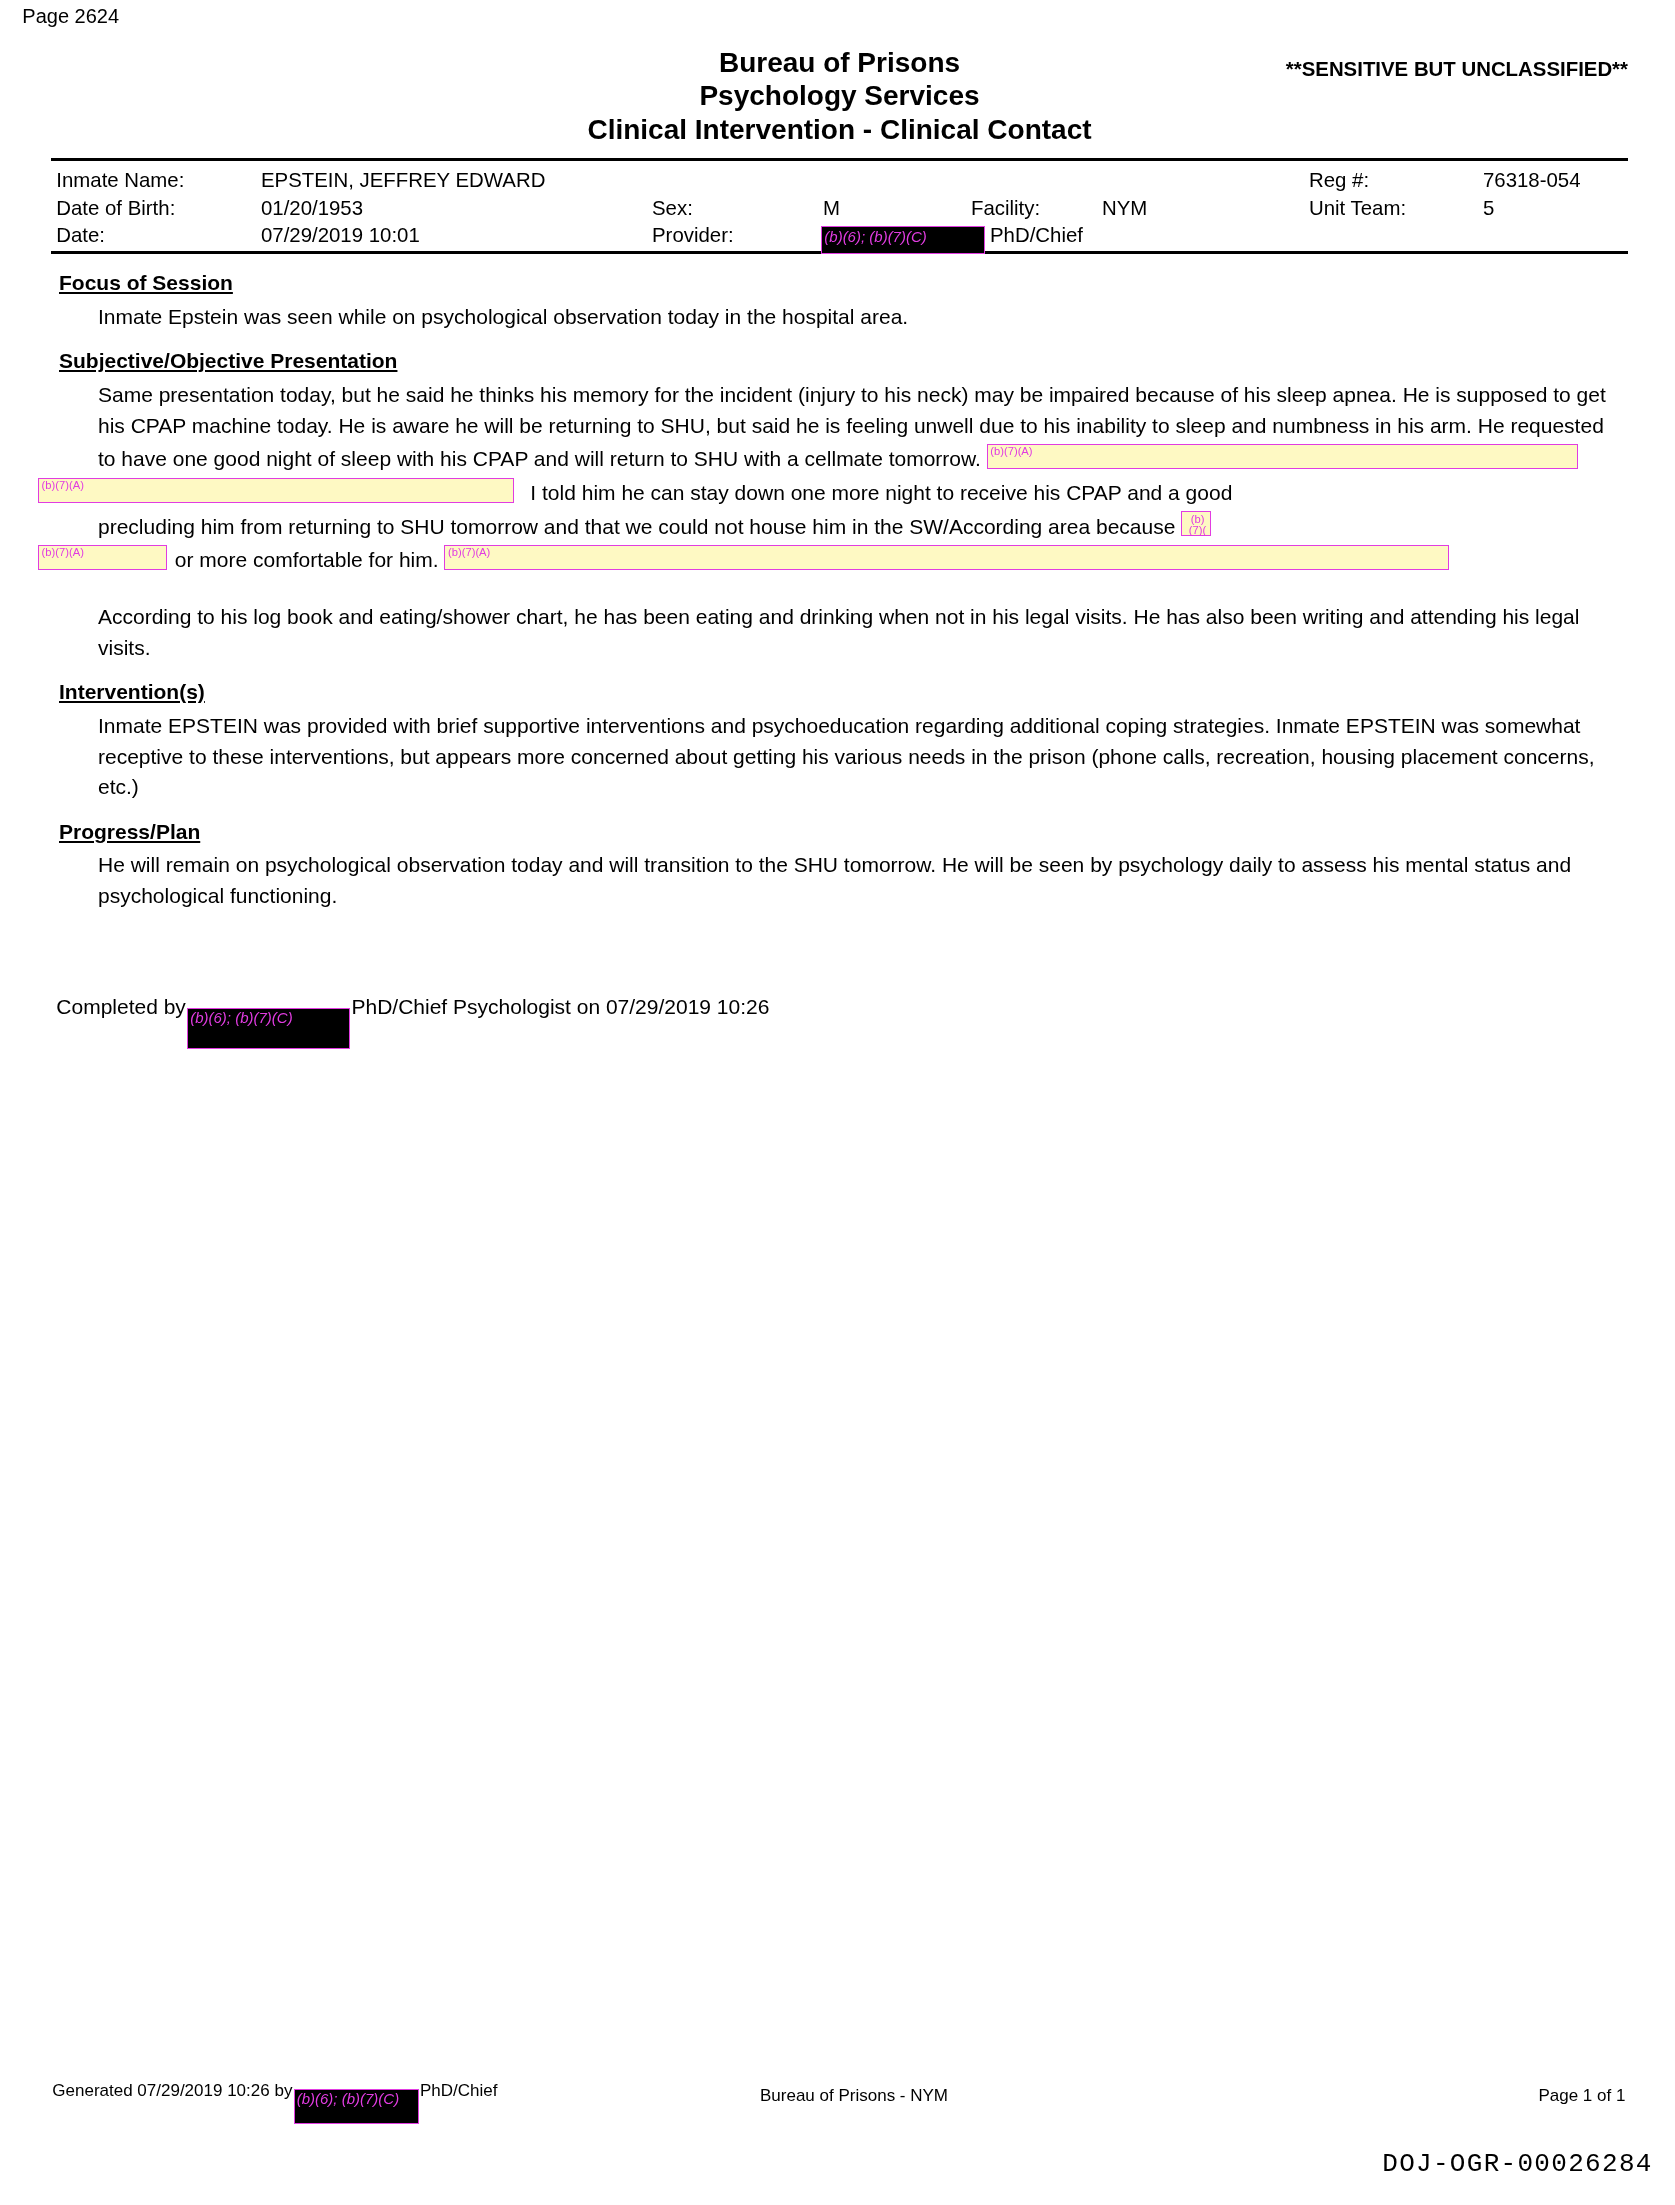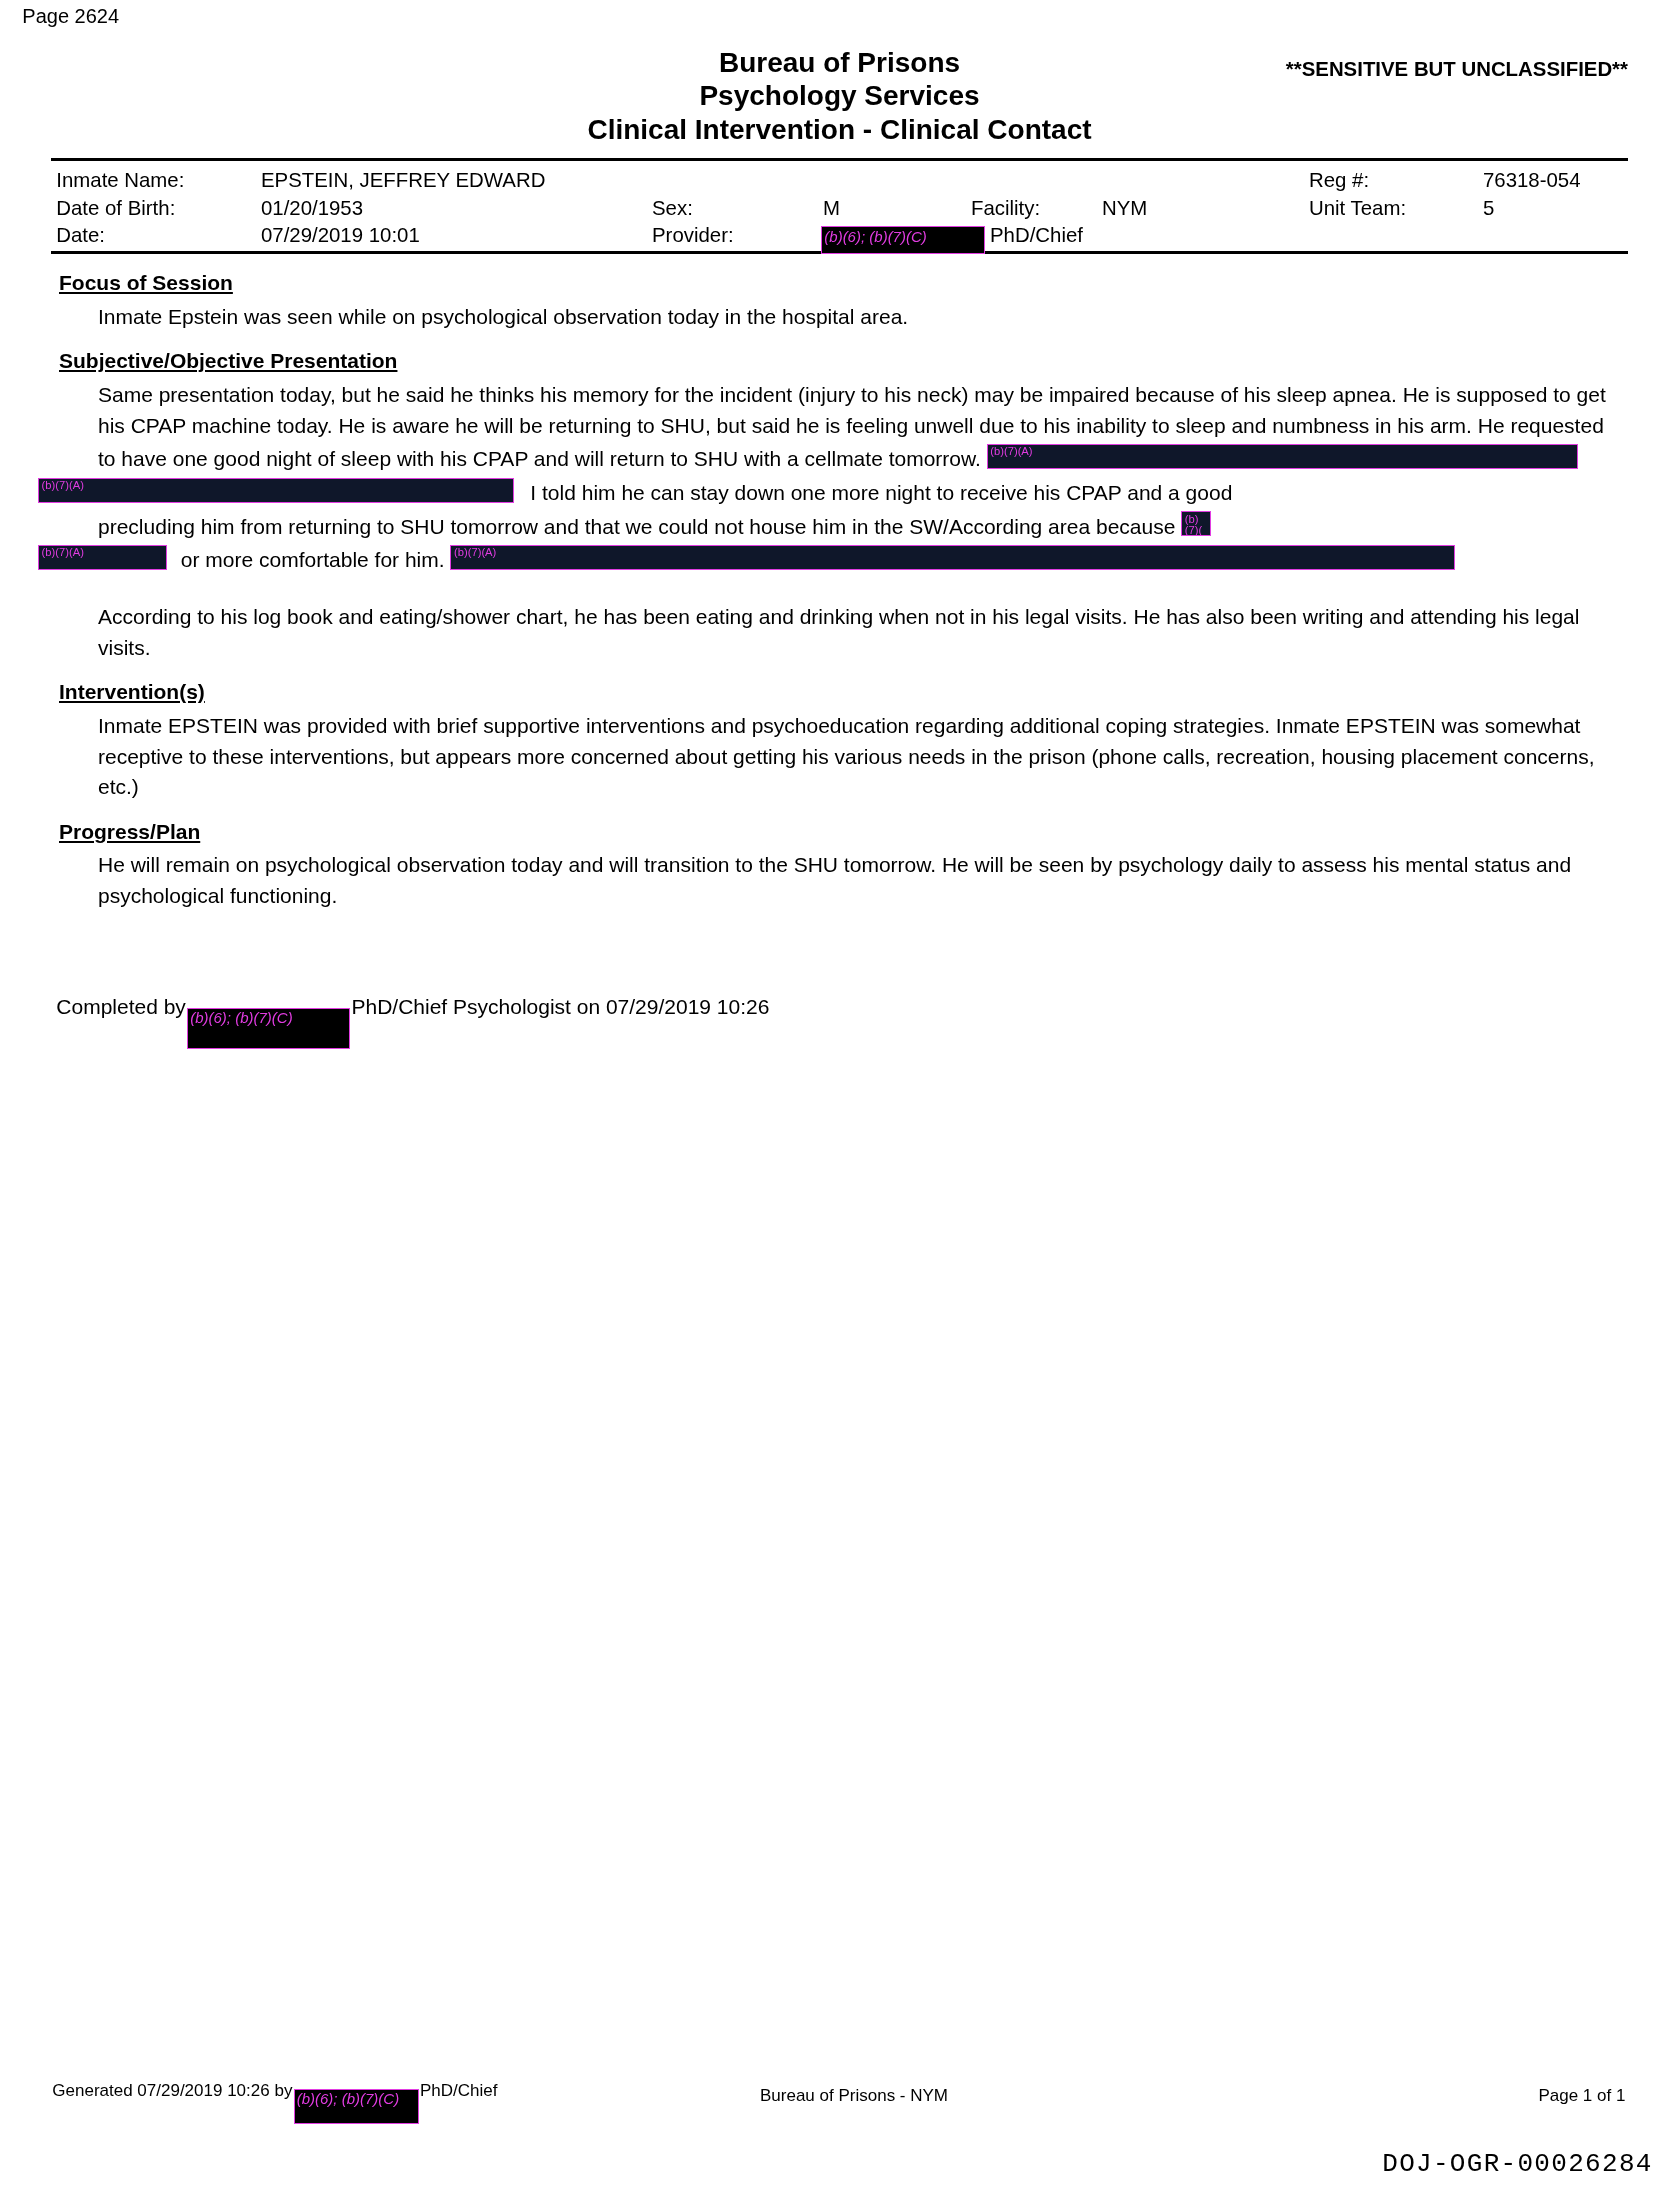--- a/index.html
+++ b/index.html
@@ -181,22 +181,23 @@
     font-size: 21px;
     line-height: 1.46;
     margin-left: 47px;
     margin-right: 6.6px;
     position: relative;
   }
   .box-long {
     display: inline-block;
     border: 1.3px solid #e13ce1;
     box-sizing: border-box;
-    background: #0f172a;
-    position: relative;
+    background: #fef9c3;
+    position: relative;
+    text-align: center;
   }
   .tag {
     color: #e13ce1;
     font-size: 11.2px;
     position: absolute;
     left: 2.6px;
     top: 1.3px;
     line-height: 1;
   }
 </style>
@@ -271,21 +272,21 @@
       <span>precluding him from returning to SHU tomorrow and that we could not house him in the SW/According area because</span>
       <span class="box-long" style="width:30px;height:25px;top:2.6px;">
         <span class="tag">(b)(7)(</span>
       </span>
     </div>
 
     <div class="subj-line" style="margin-left:-13px;">
       <span class="box-long" style="width:129px;height:25px;top:2.6px;">
         <span class="tag">(b)(7)(A)</span>
       </span>
-      <span style="margin-left:8px;">or more comfortable for him.</span>
+      <span style="margin-left:2px;">or more comfortable for him.</span>
       <span class="box-long" style="width:1005px;height:25px;top:2.6px;">
         <span class="tag">(b)(7)(A)</span>
       </span>
     </div>
 
     <div class="spacer-md"></div>
 
     <div class="para">According to his log book and eating/shower chart, he has been eating and drinking when not in his legal visits.  He has also been writing and attending his legal visits.</div>
 
     <div class="section-head">Intervention(s)</div>

